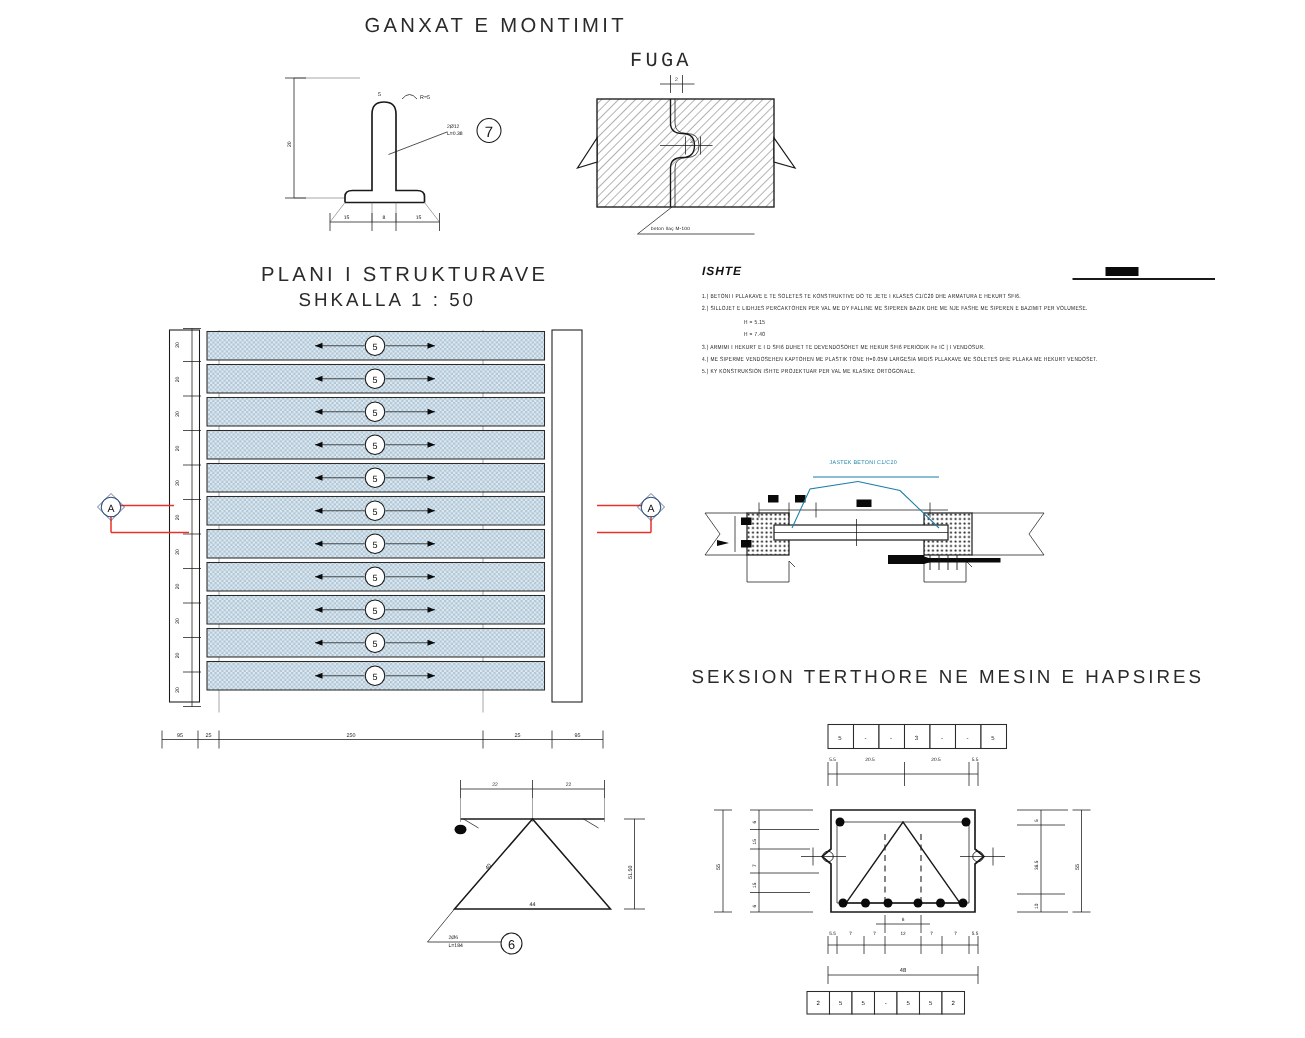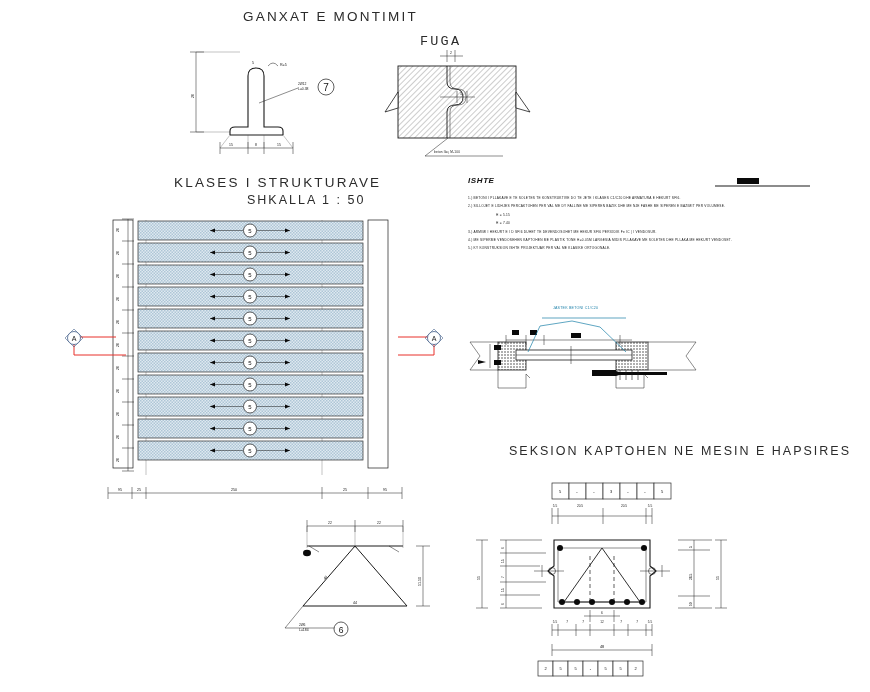--- a/index.html
+++ b/index.html
@@ -1,20 +1,20 @@
 <!DOCTYPE html>
 <html><head>
 <meta charset="utf-8">
 <style>
   html,body{margin:0;padding:0;background:#ffffff;}
   body{width:870px;height:692px;position:relative;overflow:hidden;
        font-family:"Liberation Sans", sans-serif;color:#1a1a1a;}
   .abs{position:absolute;}
   .ttl{font-size:13.5px;letter-spacing:2.2px;color:#2b2b2b;white-space:nowrap;}
-  .ttl2{font-size:12.5px;letter-spacing:2px;color:#2b2b2b;white-space:nowrap;margin-left:48px;}
+  .ttl2{font-size:12.5px;letter-spacing:2px;color:#2b2b2b;white-space:nowrap;}
   .notes-h{font-size:8px;font-weight:bold;font-style:italic;letter-spacing:.6px;color:#111;}
   .note-l{font-size:3.2px;letter-spacing:.25px;color:#141414;white-space:nowrap;
           transform:scaleY(1.25);transform-origin:left top;}
   .tiny{font-size:3.1px;color:#141414;white-space:nowrap;letter-spacing:.2px;}
   .tiny2{font-size:3.6px;color:#141414;white-space:nowrap;letter-spacing:.2px;}
   .dimv{font-size:3.4px;color:#141414;white-space:nowrap;
         transform:rotate(-90deg);transform-origin:left top;}
   .cyan{color:#1a7fa8;}
   svg{display:block;overflow:visible;}
   .ln{stroke:#1a1a1a;fill:none;}
@@ -47,23 +47,23 @@
     </pattern>
     <pattern id="spk" width="3" height="3" patternUnits="userSpaceOnUse">
       <rect width="3" height="3" fill="#fff"></rect>
       <circle cx="1" cy="1" r=".7" fill="#222"></circle>
     </pattern>
   </defs>
 </svg>
 
 <div class="abs ttl" style="left:213px;top:9px;margin-left:30px;">GANXAT  E  MONTIMIT</div>
 <div class="abs ttl" style="left:420px;top:34px;font-family:Liberation Mono, monospace;">FUGA</div>
-<div class="abs ttl" style="left:174px;top:175px;">KLASES  I  STRUKTURAVE</div>
+<div class="abs ttl" style="left:174px;top:175px;">PLANI  I  STRUKTURAVE</div>
 <div class="abs ttl2" style="left:199px;top:193px;">SHKALLA  1 : 50</div>
-<div class="abs ttl2" style="left:461px;top:444px;">SEKSION  KAPTOHEN  NE  MESIN E  HAPSIRES</div>
+<div class="abs ttl2" style="left:461px;top:444px;">SEKSION  TERTHORE  NE  MESIN E  HAPSIRES</div>
 <div class="abs notes-h" style="left:468px;top:176px;">ISHTE</div>
 
 <svg class="abs" style="left:180px;top:30px;" width="180" height="135">
 
   <line class="thin" x1="16" y1="22" x2="16" y2="102"></line>
   <line class="thin" x1="10" y1="22" x2="24" y2="22"></line>
   <line class="thin" x1="10" y1="102" x2="24" y2="102"></line>
   <line class="vthin" x1="16" y1="22" x2="60" y2="22"></line>
   <line class="vthin" x1="16" y1="102" x2="50" y2="102"></line>
 

